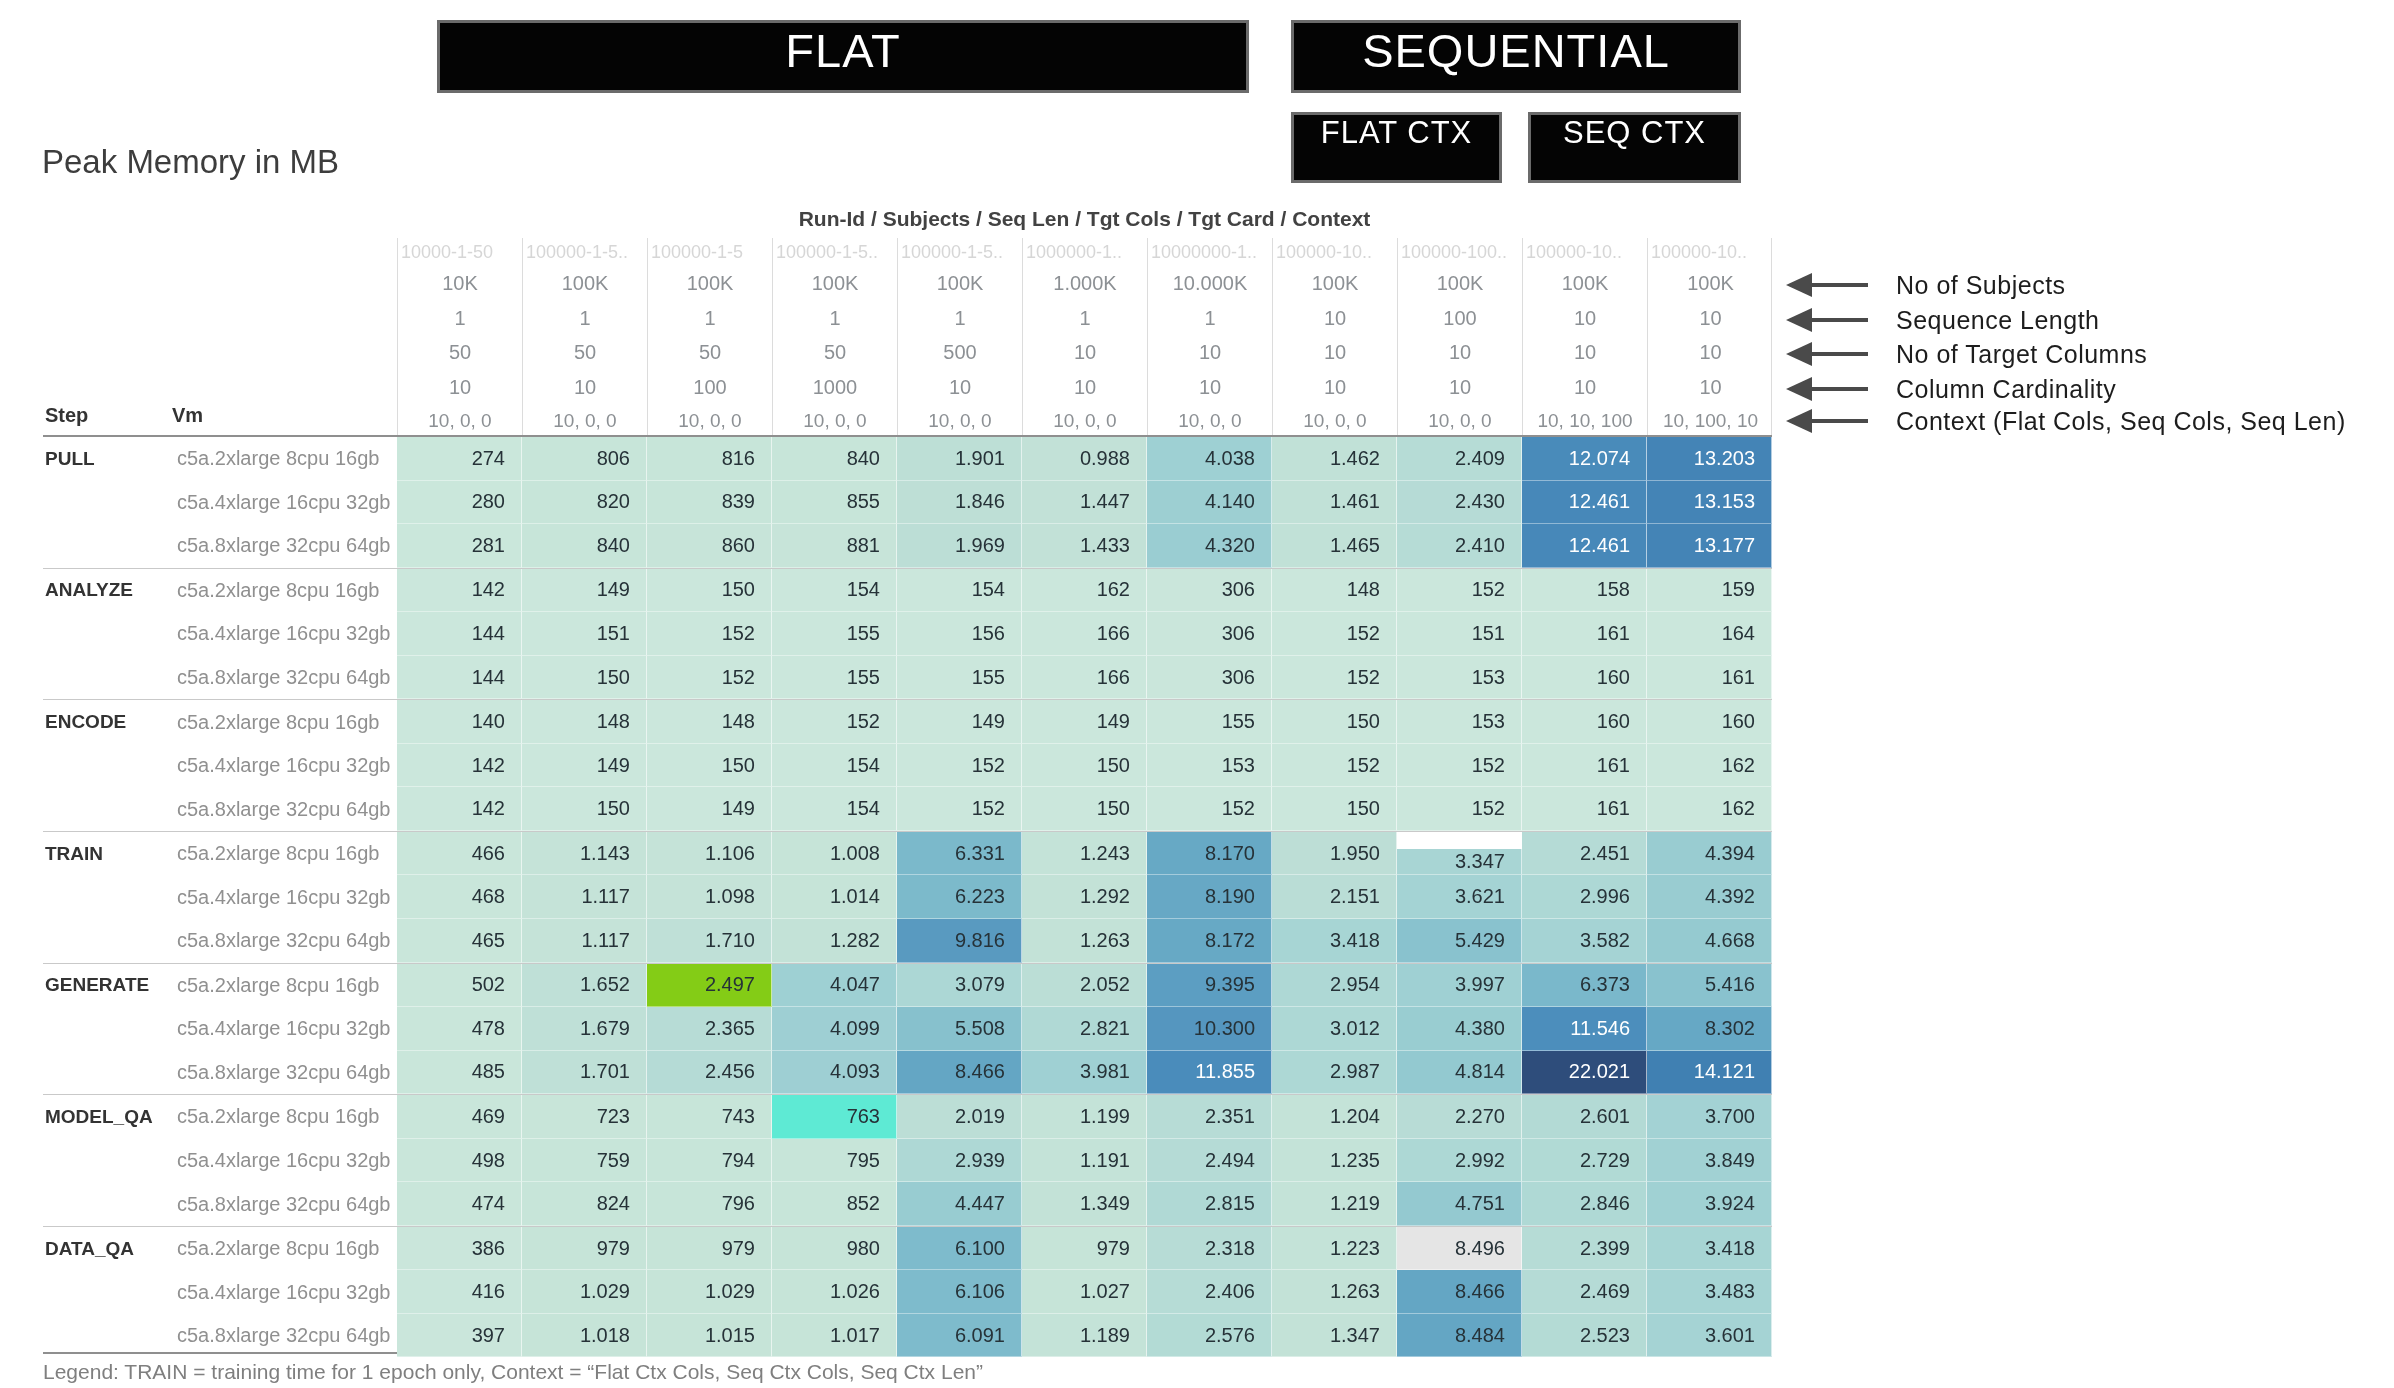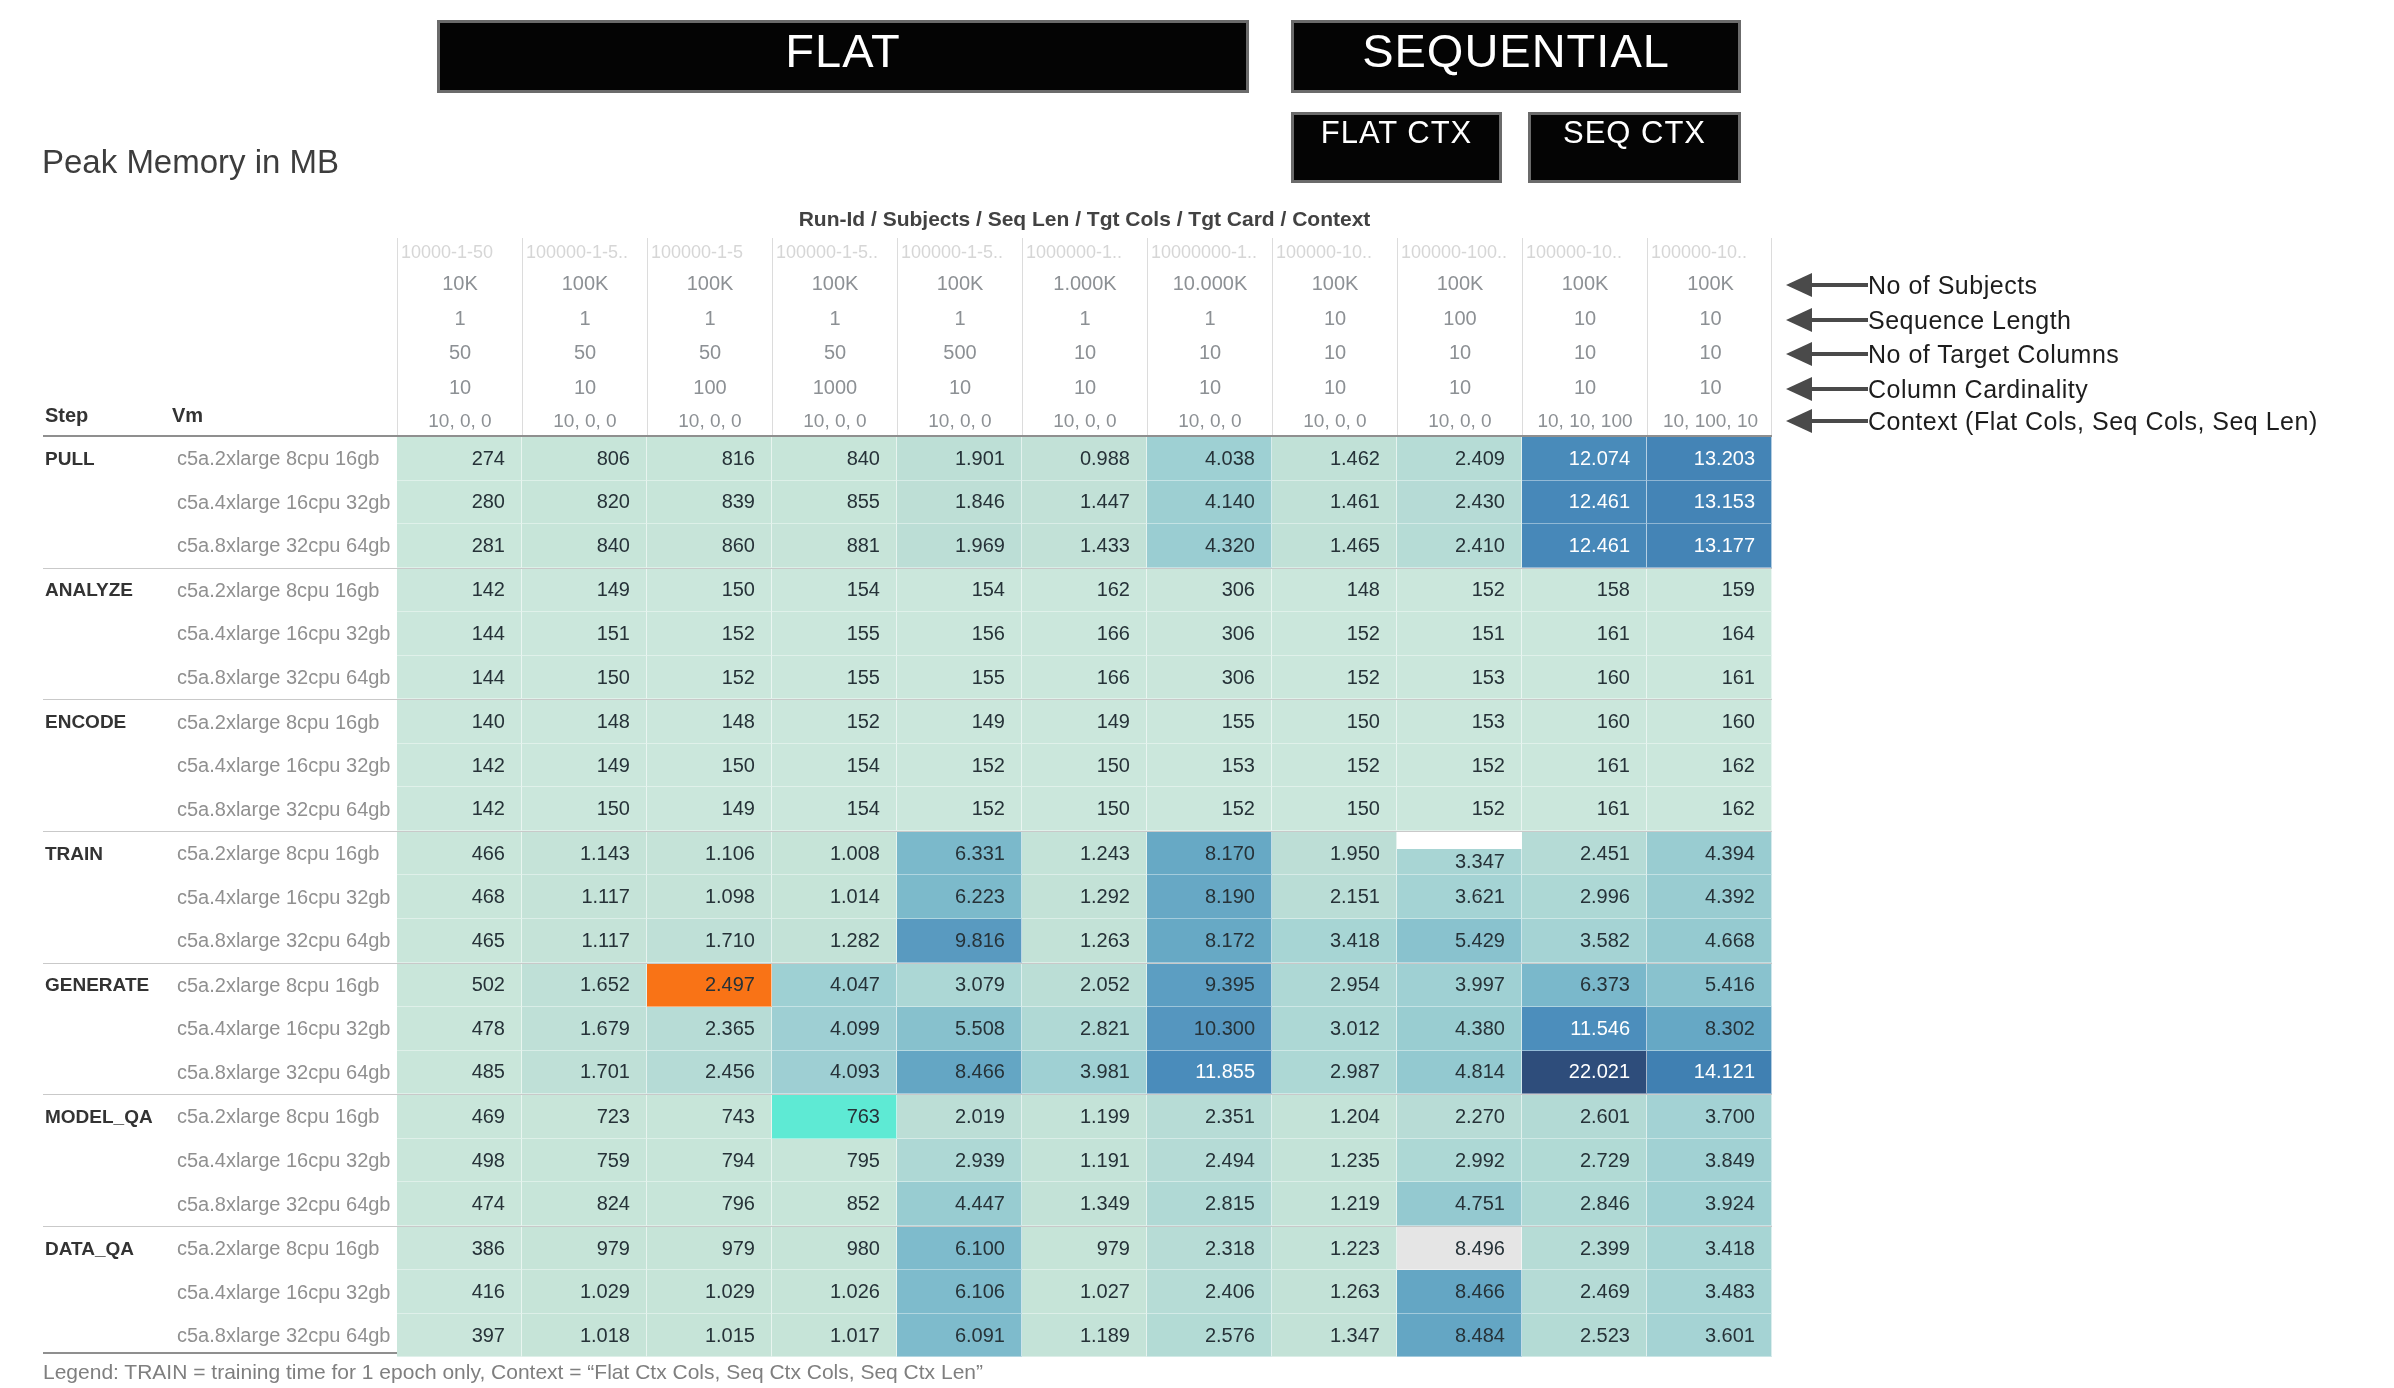--- a/index.html
+++ b/index.html
@@ -23,21 +23,21 @@
   .hcell.r3{height:35px;font-size:20px;}
   .hcell.r4{height:34px;font-size:20px;}
   .hcell.r5{height:33px;font-size:19px;}
   .colhead{position:absolute;top:404px;font-size:20px;font-weight:600;color:#333;}
   .hline{position:absolute;background:#8f8f8f;}
   
   .anno-row{position:absolute;left:1786px;display:flex;align-items:center;height:34px;}
   .arrow{display:flex;align-items:center;}
   .arrow-head{width:0;height:0;border-top:12px solid transparent;border-bottom:12px solid transparent;border-right:26px solid #4a4a4a;}
   .arrow-tail{width:56px;height:4px;background:#4a4a4a;}
-  .anno-label{font-size:25px;color:#1d1d1d;white-space:nowrap;letter-spacing:0.5px;}
+  .anno-label{margin-left:28px;font-size:25px;color:#1d1d1d;white-space:nowrap;letter-spacing:0.5px;}
   
   .mbody{position:absolute;left:43px;top:437px;width:1729px;}
   .block{display:grid;grid-template-columns:134px 220px repeat(11,125px);grid-auto-rows:43.55px;box-sizing:border-box;}
   .block.bt{border-top:1px solid #c9c9c9;}
   .cell{display:flex;align-items:center;box-sizing:border-box;white-space:nowrap;overflow:hidden;}
   .cell.step{font-size:19px;font-weight:600;color:#333;padding-left:2px;}
   .cell.vm{font-size:20px;color:#909090;}
   .cell.num{justify-content:flex-end;padding-right:16px;font-size:20px;color:#263238;border-right:1px solid rgba(255,255,255,.6);border-bottom:1px solid rgba(255,255,255,.4);}
   
   .legend{position:absolute;left:43px;top:1360px;font-size:21px;color:#7f7f7f;}
@@ -360,21 +360,21 @@
       <div class="cell num" style="background: rgb(167, 213, 212);">3.418</div>
       <div class="cell num" style="background: rgb(137, 194, 206);">5.429</div>
       <div class="cell num" style="background: rgb(165, 211, 212);">3.582</div>
       <div class="cell num" style="background: rgb(149, 202, 208);">4.668</div>
     </div>
     <div class="block bt">
       <div class="cell step">GENERATE</div>
       <div class="cell vm">c5a.2xlarge 8cpu 16gb</div>
       <div class="cell num" style="background: rgb(201, 230, 218);">502</div>
       <div class="cell num" style="background: rgb(191, 224, 215);">1.652</div>
-      <div class="cell num" style="background: #f97316; text-align: center;">2.497</div>
+      <div class="cell num" style="background: #84cc16; text-align: center;">2.497</div>
       <div class="cell num" style="background: rgb(158, 208, 211);">4.047</div>
       <div class="cell num" style="background: rgb(172, 215, 213);">3.079</div>
       <div class="cell num" style="background: rgb(187, 222, 214);">2.052</div>
       <div class="cell num" style="background: rgb(92, 158, 194);">9.395</div>
       <div class="cell num" style="background: rgb(174, 216, 213);">2.954</div>
       <div class="cell num" style="background: rgb(159, 208, 211);">3.997</div>
       <div class="cell num" style="background: rgb(122, 184, 203);">6.373</div>
       <div class="cell num" style="background: rgb(137, 194, 206);">5.416</div>
       <div class="cell step"></div>
       <div class="cell vm">c5a.4xlarge 16cpu 32gb</div>

